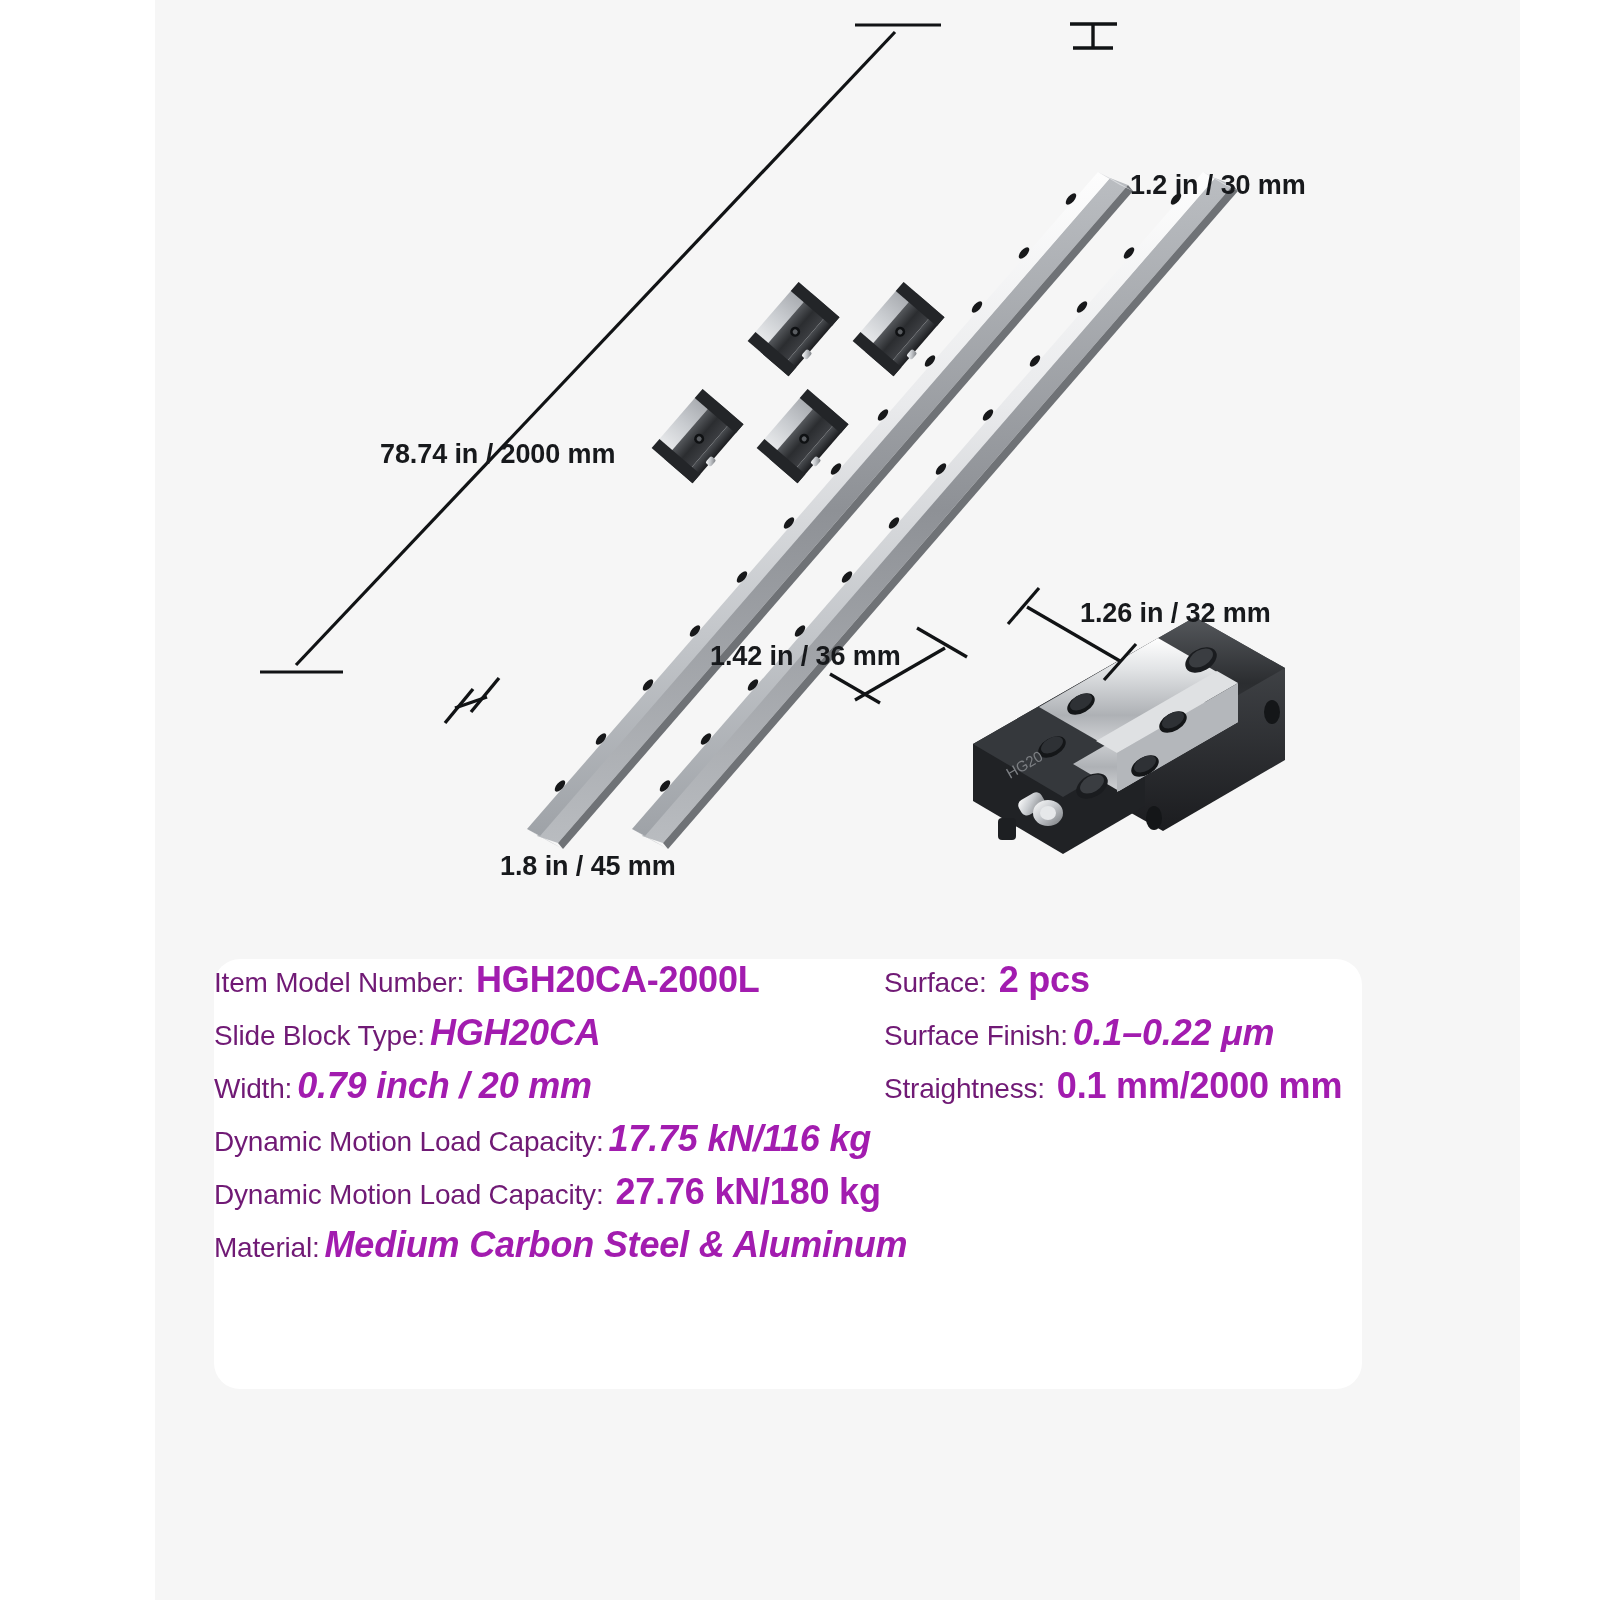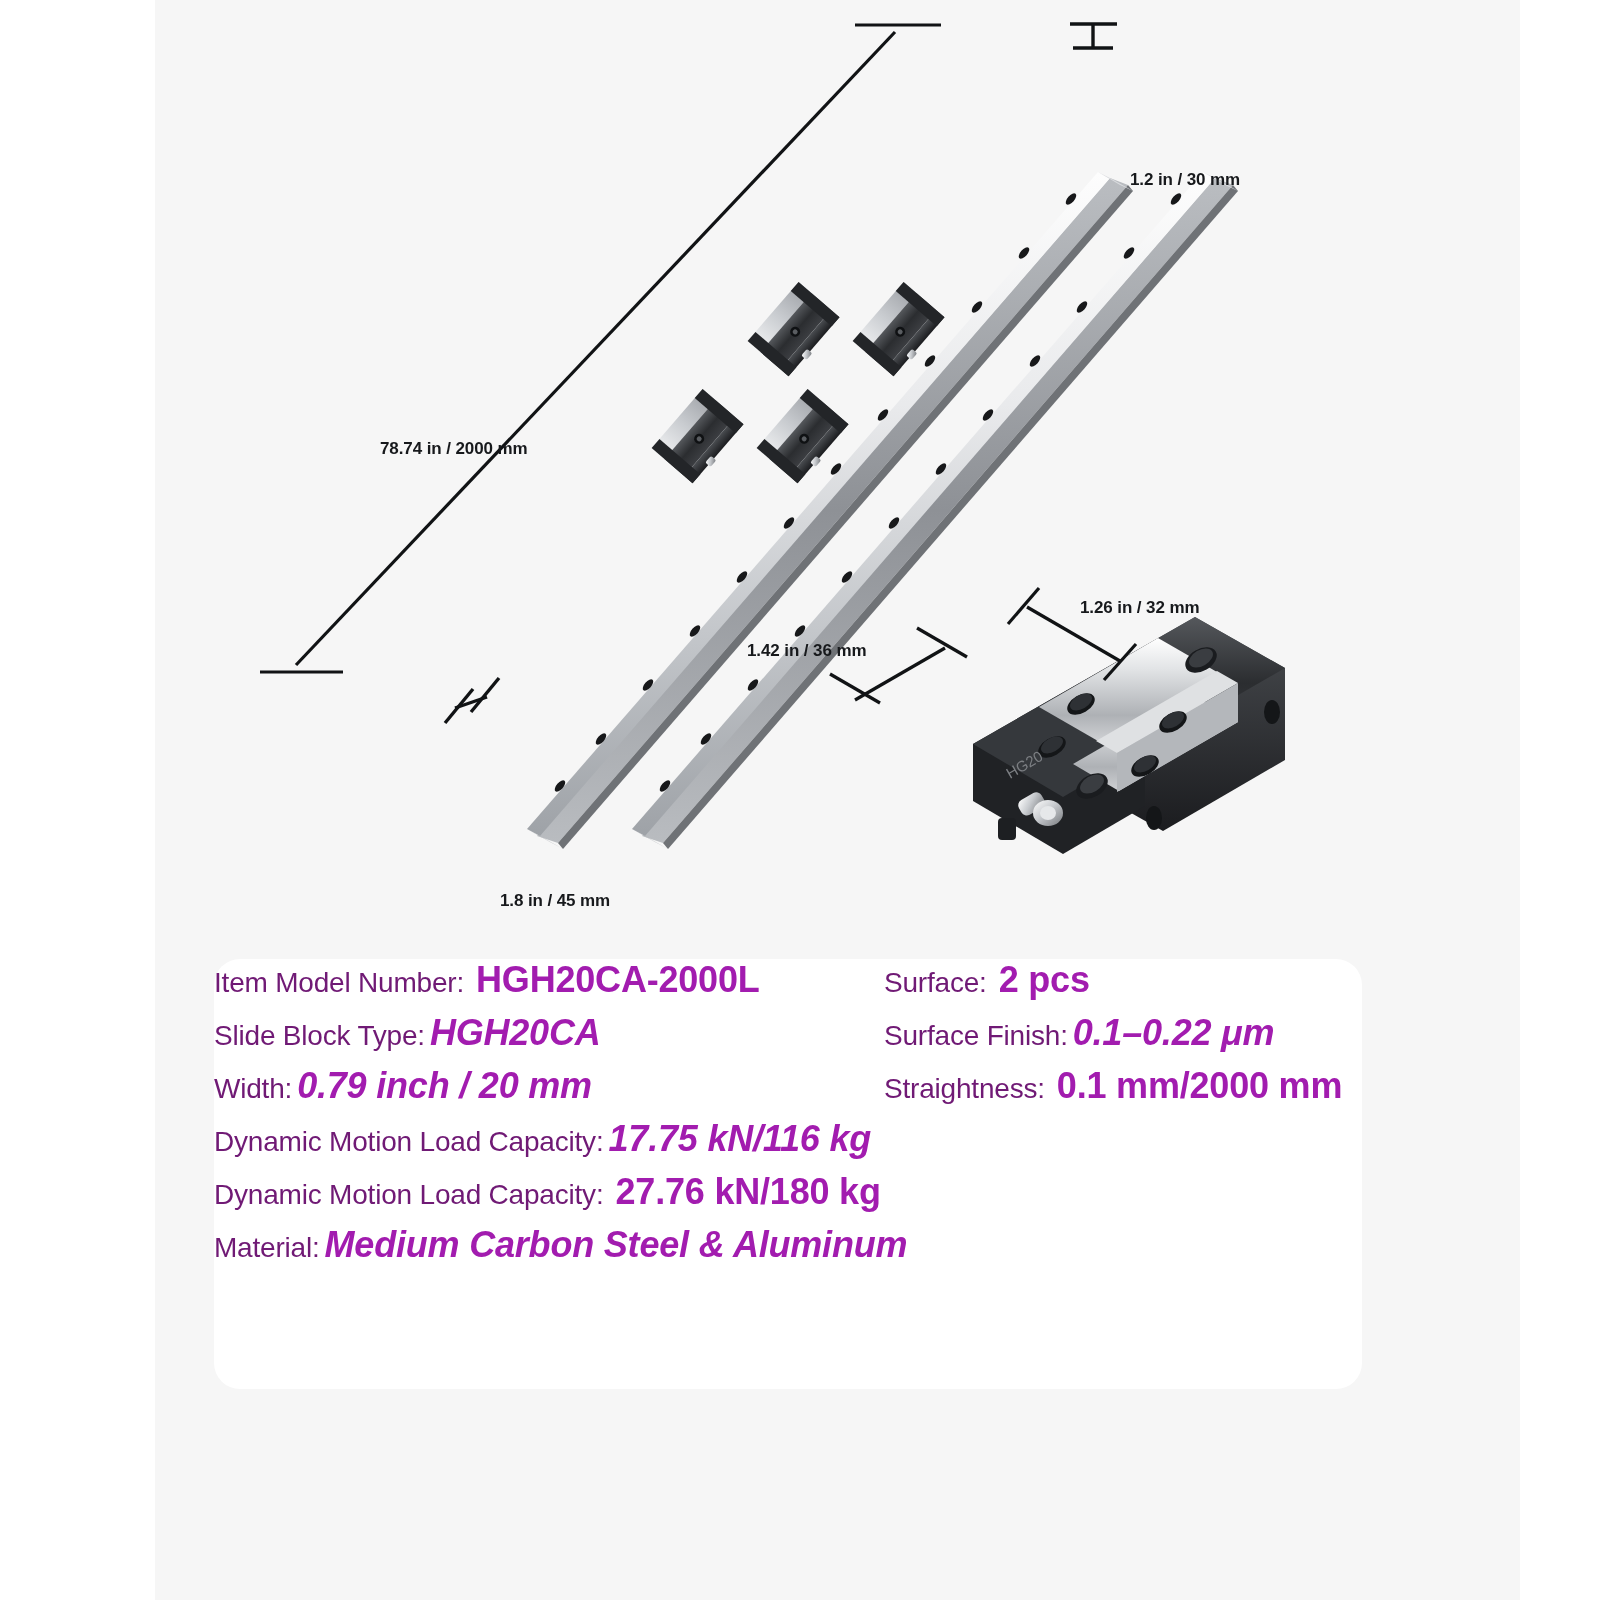--- a/index.html
+++ b/index.html
@@ -19,30 +19,30 @@
   }
 
   
   #illus{
     position:absolute;left:0;top:0;width:1365px;height:960px;
   }
   #illus svg{position:absolute;left:0;top:0;width:1365px;height:960px;}
 
   .dimtext{
     position:absolute;
-    font-size:17px;
+    font-size:27px;
     font-weight:600;
     color:#17191c;
     white-space:nowrap;
     letter-spacing:-0.1px;
   }
   #dim-rail-length{left:225px;top:439px;}
   #dim-rail-height{left:975px;top:170px;}
-  #dim-rail-width{left:345px;top:851px;margin-top:40px;}
-  #dim-block-len{left:555px;top:641px;margin-left:37px;}
+  #dim-rail-width{left:345px;top:851px;}
+  #dim-block-len{left:555px;top:641px;}
   #dim-block-wid{left:925px;top:598px;}
 
   
   #spec-card{
     position:absolute;left:59px;top:959px;
     width:1148px;height:430px;
     background:#ffffff;
     border-radius:26px;
   }
   .spec-col{position:absolute;top:0;}

